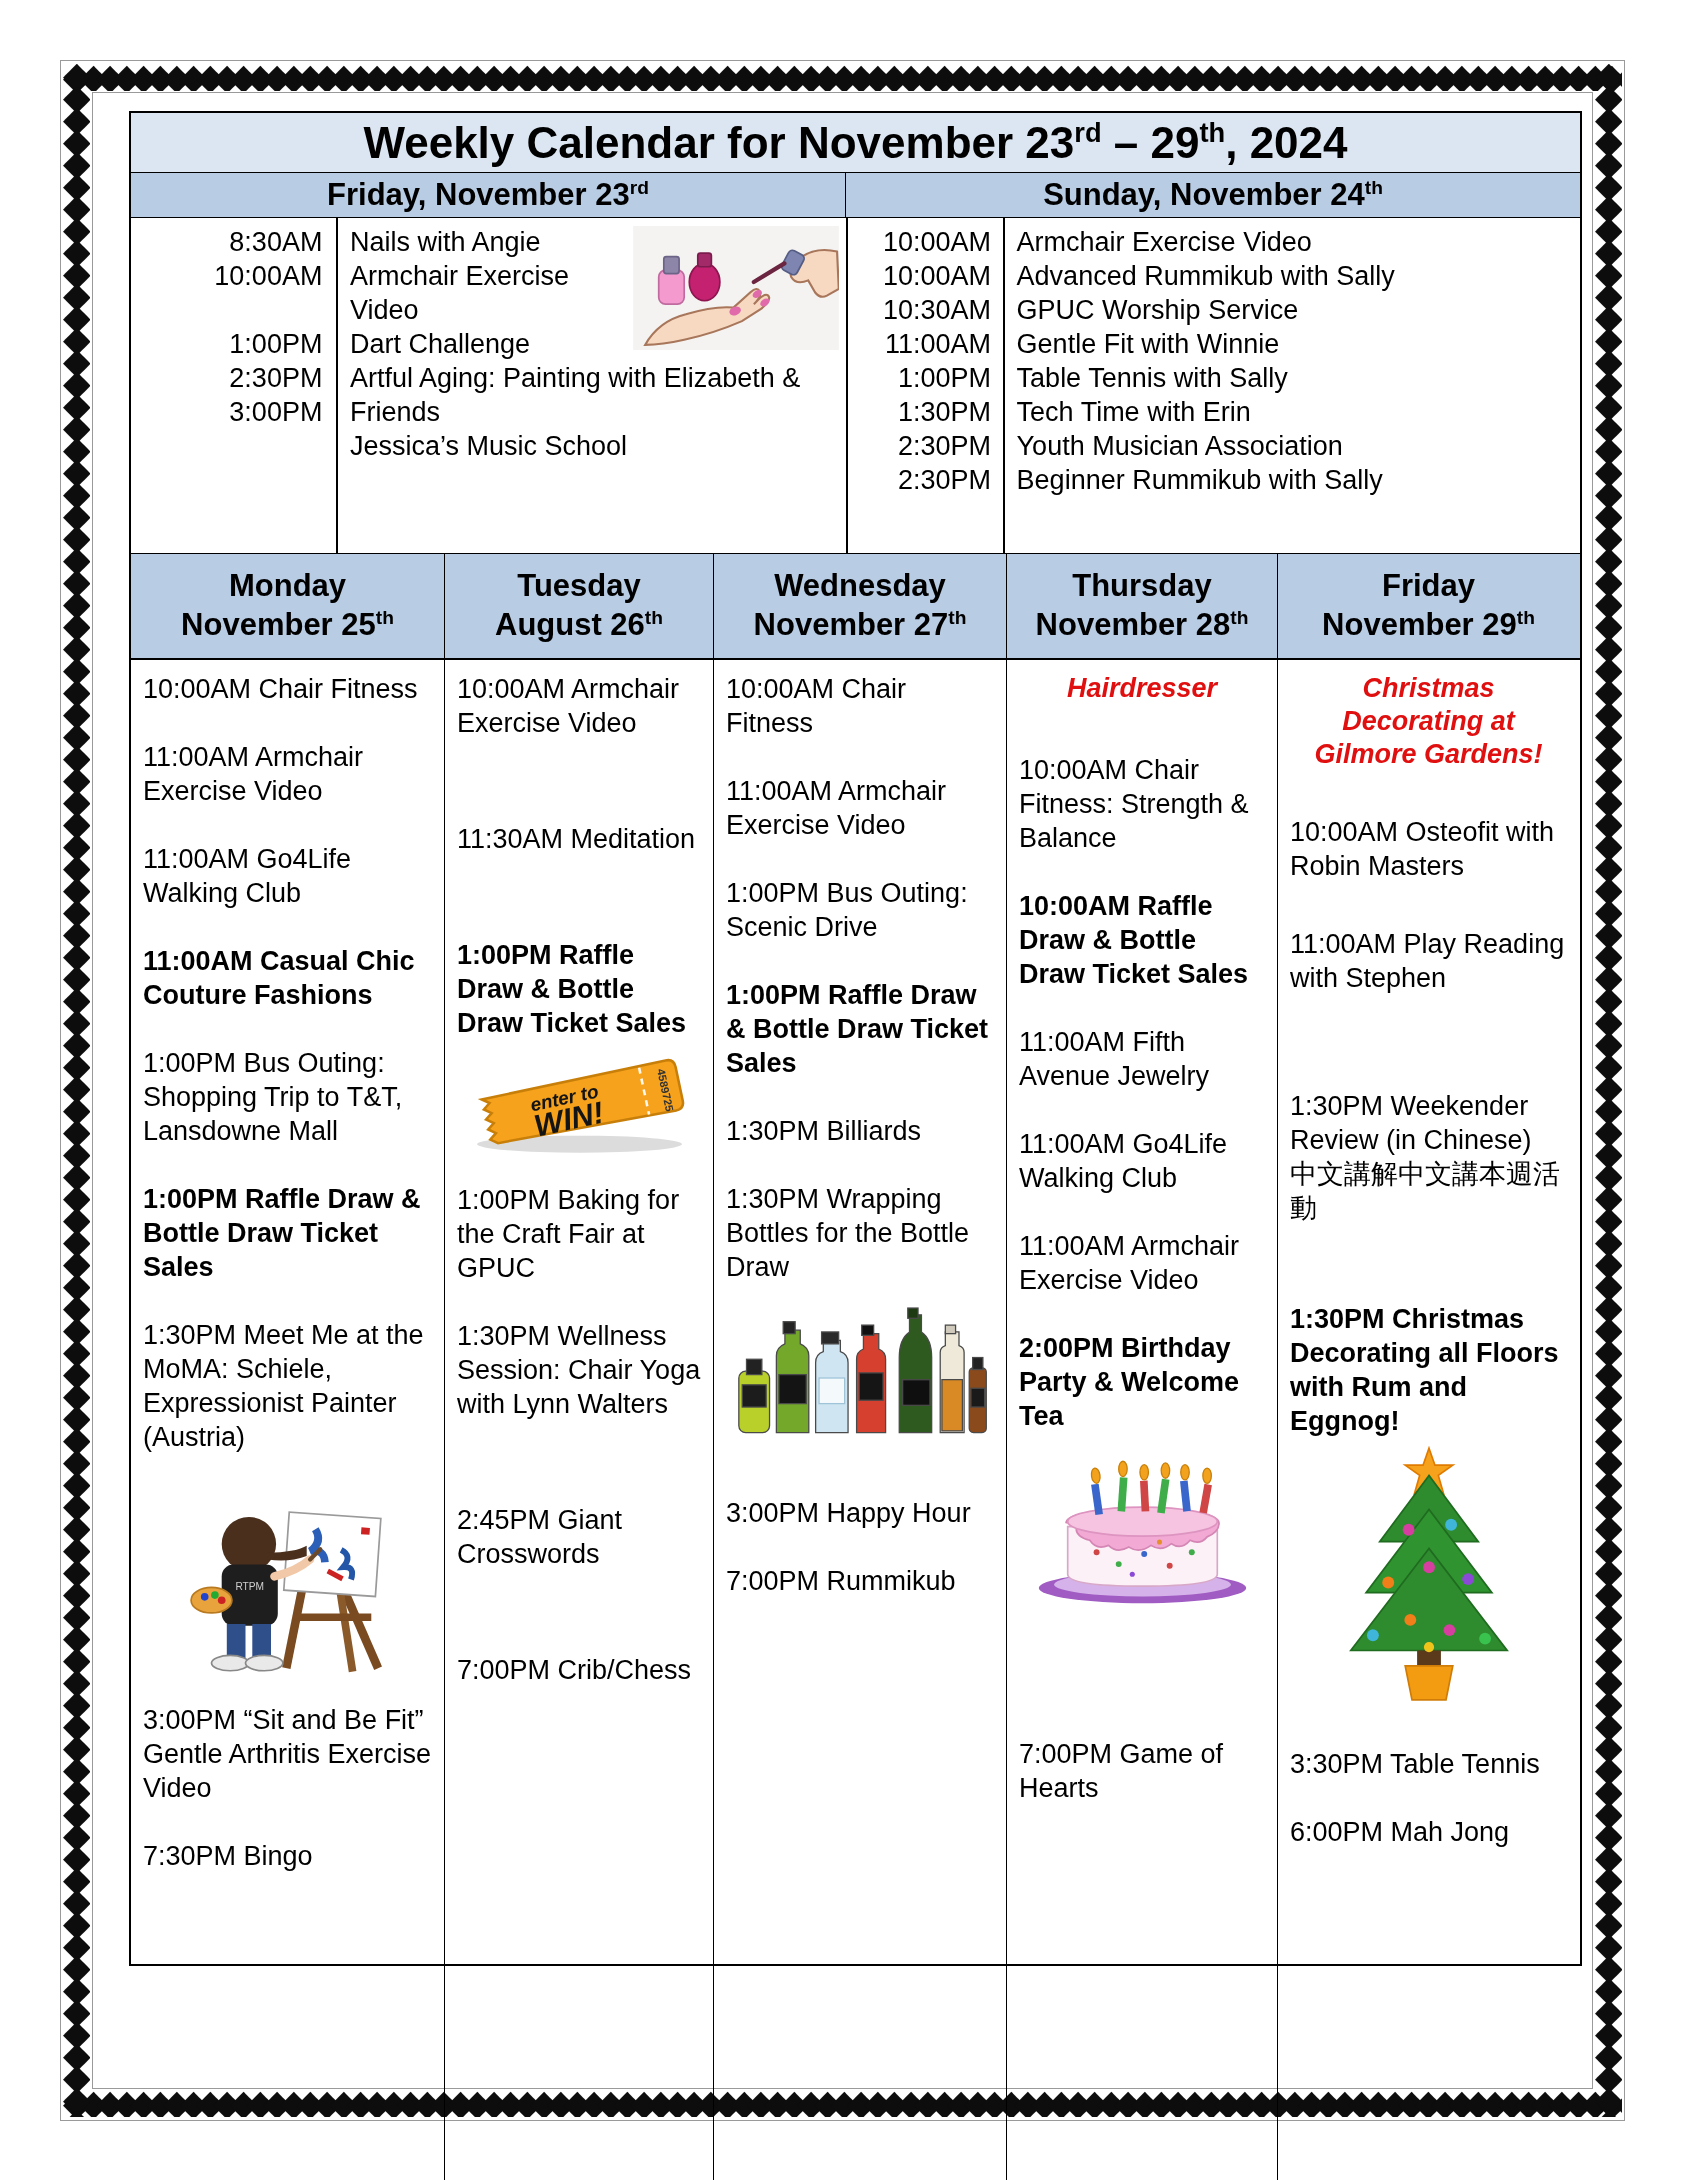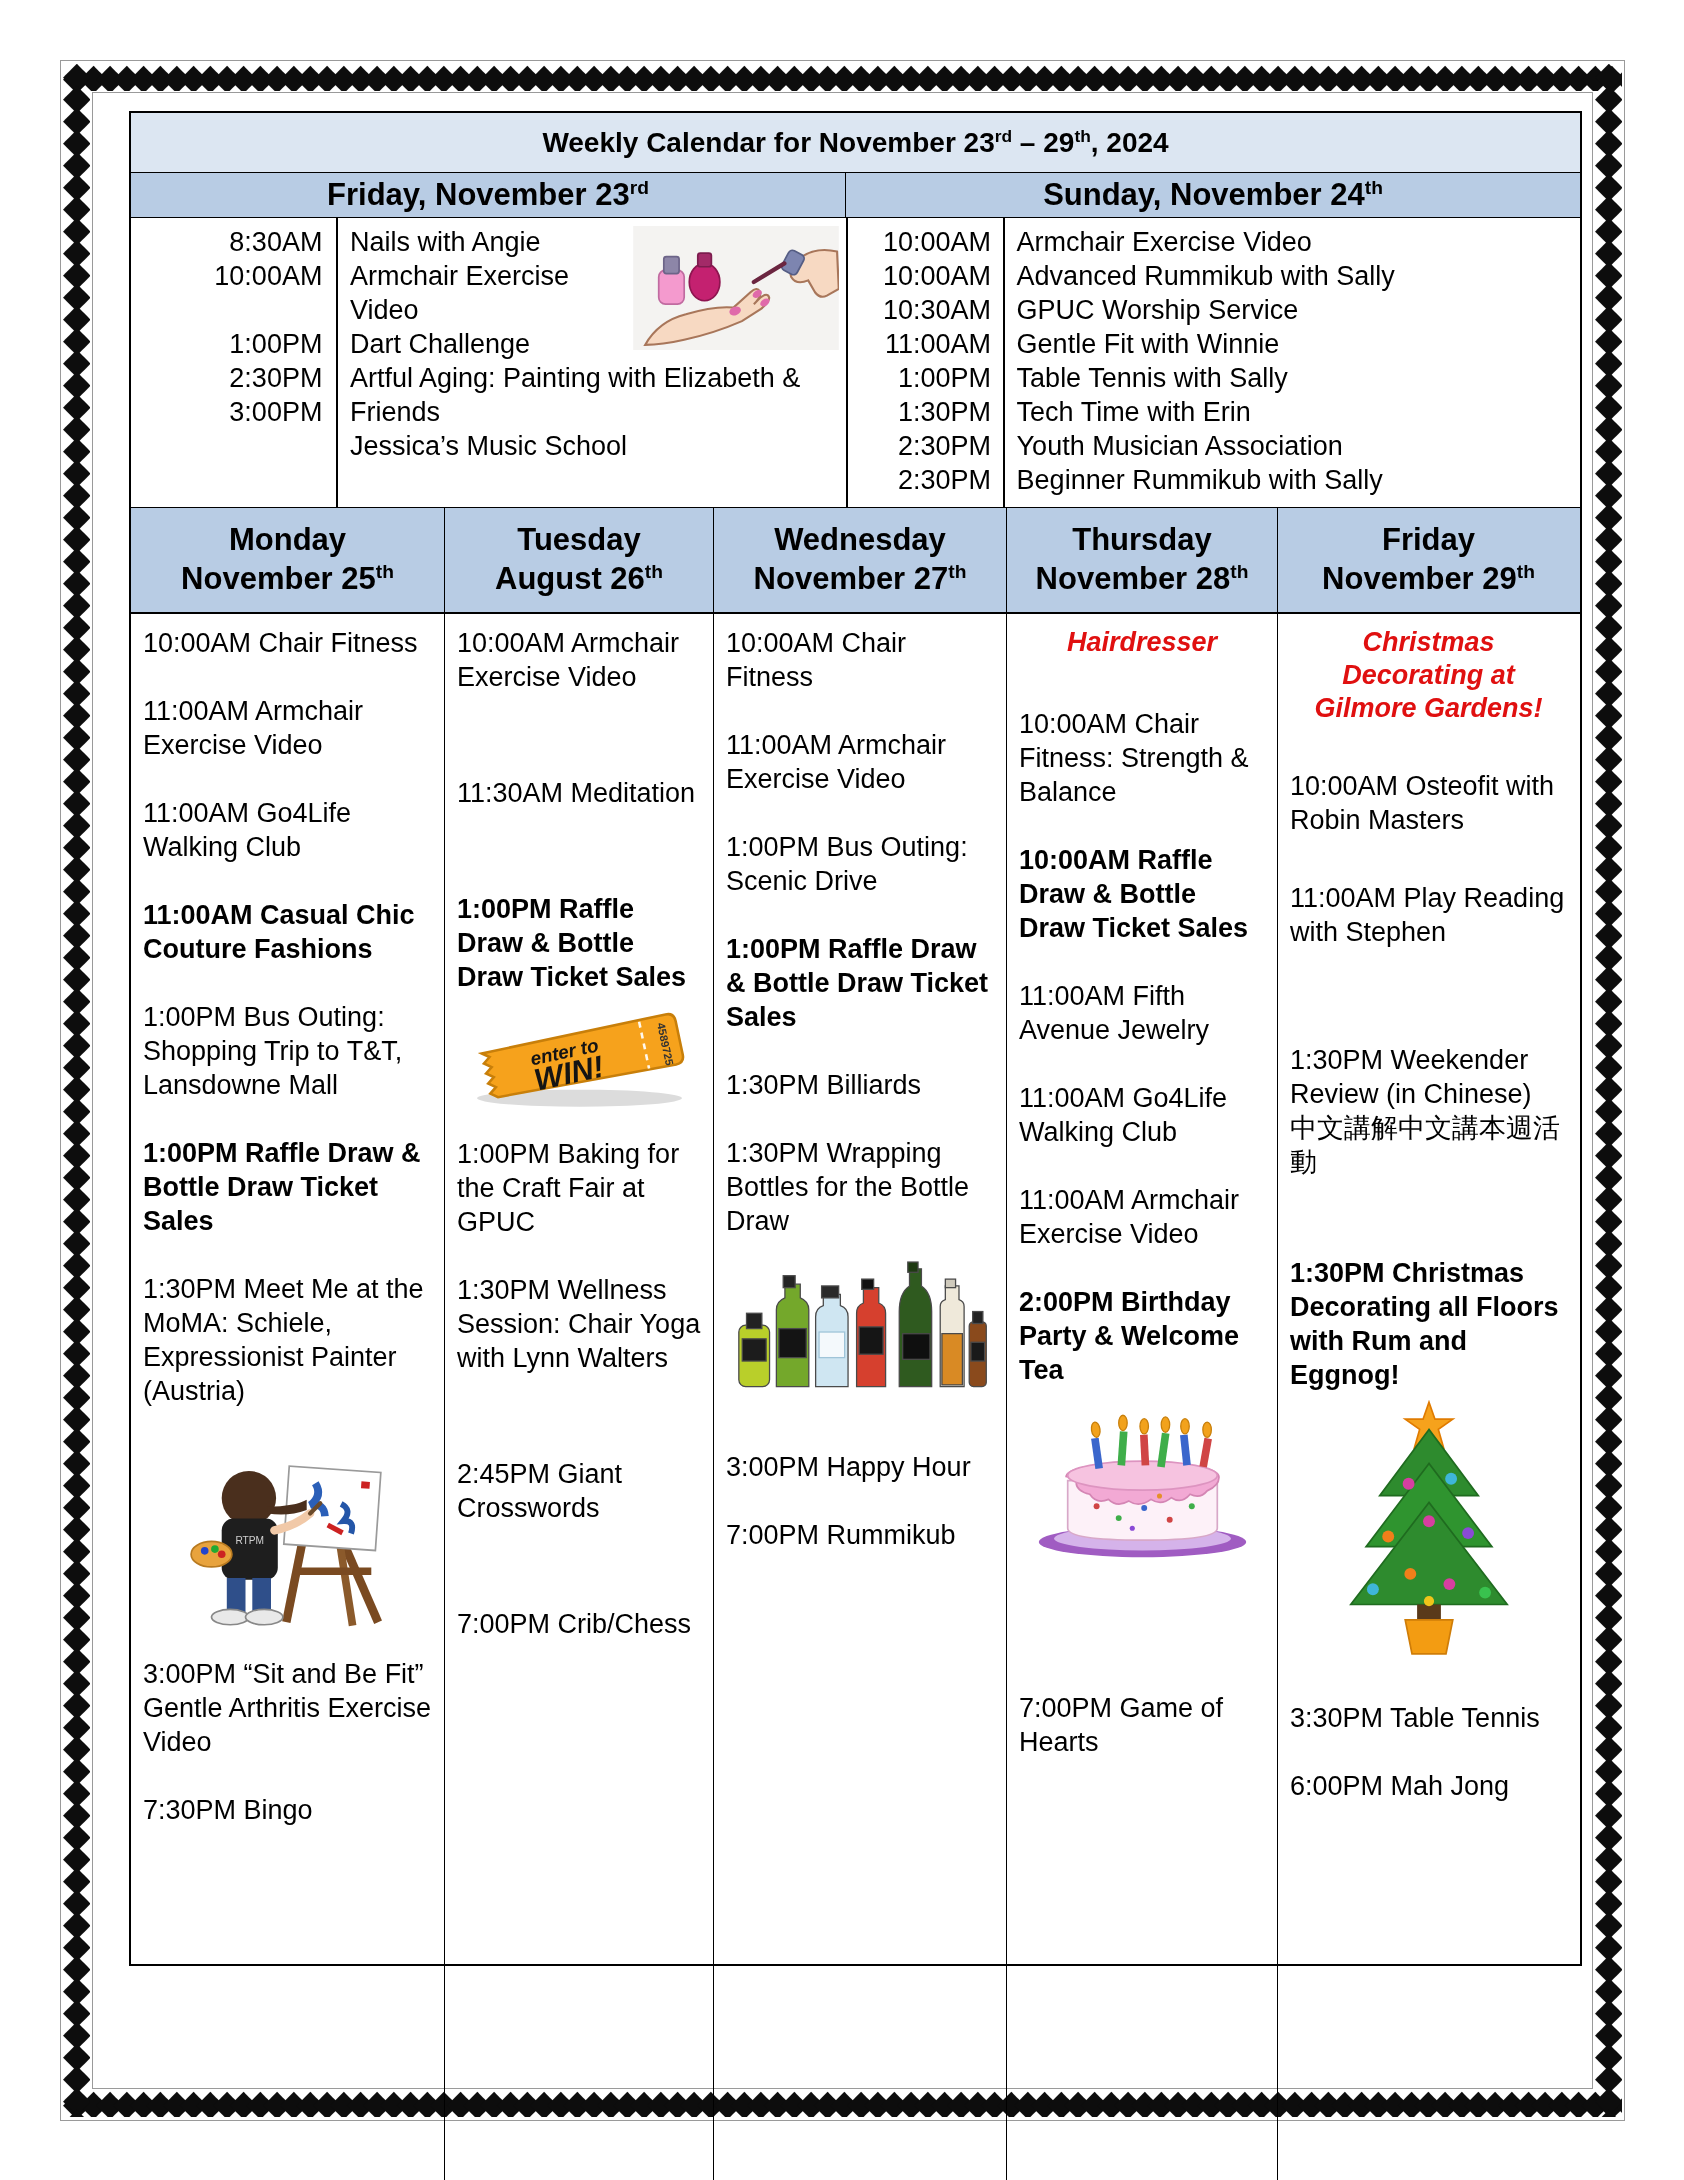--- a/index.html
+++ b/index.html
@@ -12,29 +12,29 @@
   .zz-bottom{bottom:64px;}
   .zz-v{top:64px;bottom:64px;width:27px;font-size:36px;line-height:22px;word-break:break-all;text-align:center;}
   .zz-left{left:63px;}
   .zz-right{right:63px;}
   .frame{position:absolute;border:1.7px solid #9a9a9a;}
   .frame-outer{left:60px;top:60px;right:60px;bottom:60px;}
   .frame-inner{left:92px;top:92px;right:92px;bottom:92px;}
 
   
   .calendar{position:absolute;left:129px;top:111px;width:1453px;height:1855px;border:2.6px solid #000;box-sizing:border-box;background:#fff;}
-  .row-title{height:60px;background:#dce6f2;border-bottom:1.7px solid #000;display:flex;align-items:center;justify-content:center;font-weight:bold;font-size:28px;box-sizing:border-box;}
+  .row-title{height:60px;background:#dce6f2;border-bottom:1.7px solid #000;display:flex;align-items:center;justify-content:center;font-weight:bold;font-size:44px;box-sizing:border-box;}
   .sup{vertical-align:super;font-size:0.62em;}
 
   .row-weekend-header{height:45px;background:#b8cce4;border-bottom:1.7px solid #000;display:flex;font-weight:bold;font-size:31px;box-sizing:border-box;}
   .wh{display:flex;align-items:center;justify-content:center;box-sizing:border-box;}
   .wh-sat{width:715px;border-right:1.7px solid #000;}
   .wh-sun{flex:1;}
 
-  .row-weekend-body{height:290px;border-bottom:1.7px solid #000;position:relative;font-size:27px;line-height:34px;box-sizing:border-box;}
+  .row-weekend-body{height:336px;border-bottom:1.7px solid #000;position:relative;font-size:27px;line-height:34px;box-sizing:border-box;}
   .wdiv{position:absolute;top:0;bottom:0;width:1.7px;background:#000;}
   .sat-times{position:absolute;left:0;top:6.8px;width:205px;text-align:right;padding-right:13.6px;box-sizing:border-box;}
   .sat-events{position:absolute;left:207px;top:6.8px;width:508px;padding:0 6.8px 0 12px;box-sizing:border-box;}
   .sun-rows{position:absolute;left:716px;top:6.8px;right:0;}
   .sun-row{display:flex;}
   .sun-time{width:156px;text-align:right;padding-right:12px;box-sizing:border-box;}
   .sun-event{flex:1;padding-left:13.6px;}
   .sat-img{float:right;width:206px;height:124px;margin:1.7px 0 5.1px 6.8px;}
 
   .row-weekday-header{height:106px;background:#b8cce4;border-bottom:2.6px solid #000;display:flex;font-weight:bold;font-size:31px;text-align:center;box-sizing:border-box;}

